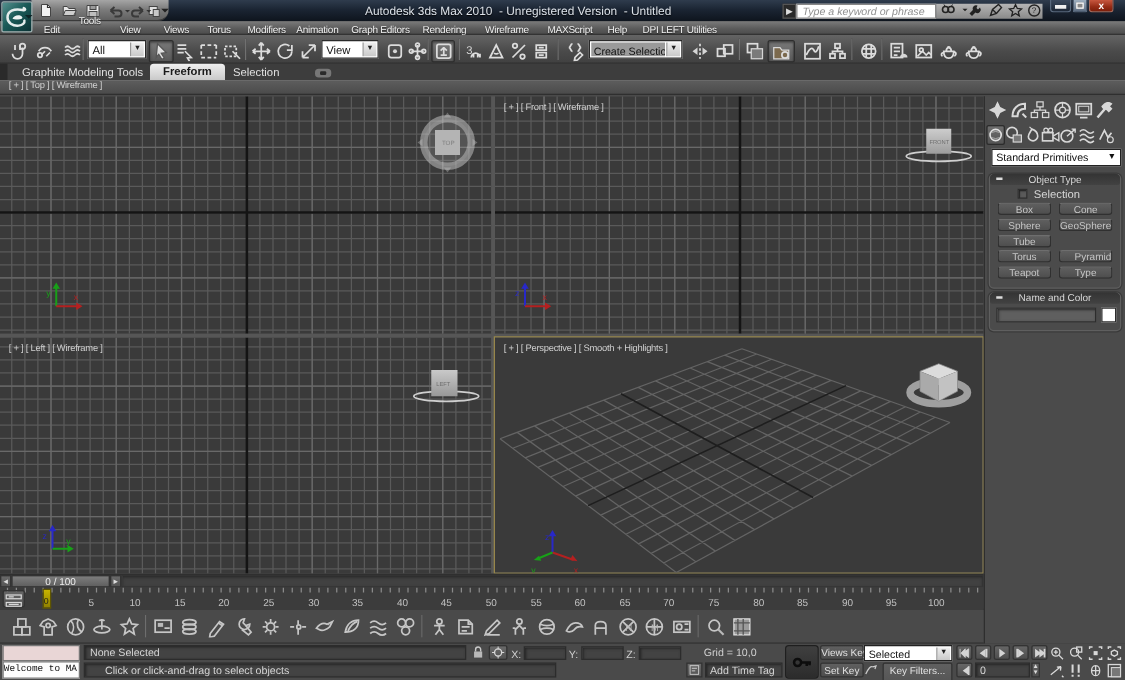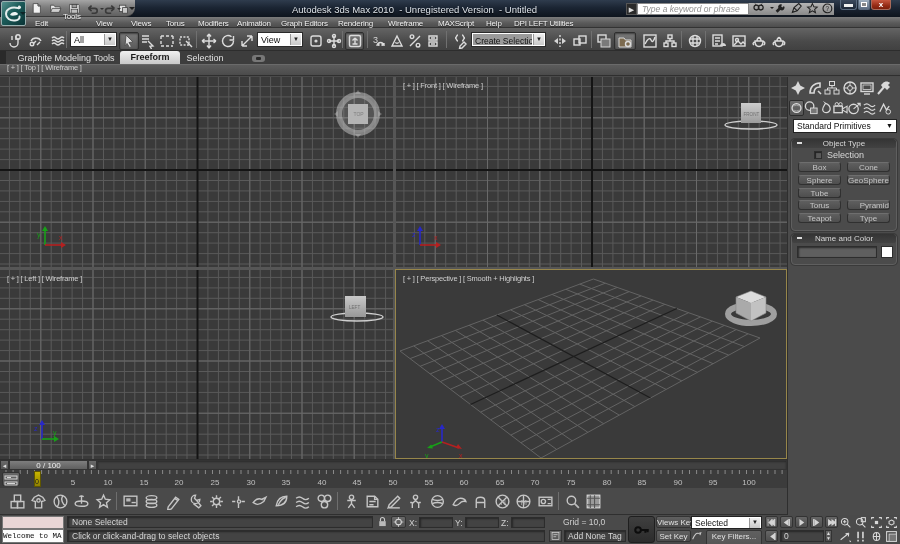--- a/index.html
+++ b/index.html
@@ -795,21 +795,21 @@
 <div class="ab" style="left:584.6000000000003px;top:491px;width:18px;height:20px;display:flex;align-items:center;justify-content:center">
     <svg width="17" height="17" viewBox="0 0 16 16">
       <rect x="2" y="2" width="12" height="12" fill="#9a9a9a" stroke="#ddd"></rect>
       <path d="M2 5h12M2 11h12M5 2v12M9 2v12" stroke="#555"></path>
     </svg>
   </div>
 <div class="ab" style="left:0;top:515px;width:900px;height:29px;background:#4a4a4a"></div>
 <div class="ab" style="left:2px;top:516px;width:62px;height:13px;background:#e9d6d6;border:1px solid #777"></div>
 <div class="ab" style="left:2px;top:529px;width:62px;height:14px;background:#fdfdfd;border:1px solid #777;font-family:'Liberation Mono',monospace;font-size:7.5px;color:#111;line-height:13px;white-space:nowrap;overflow:hidden">Welcome to MA</div>
 <div class="ab" style="left:67px;top:516px;width:306px;height:12px;background:#434343;border:1px solid #2c2c2c;box-shadow:inset 1px 1px 2px #262626;color:#d6d6d6;font-size:8.5px;line-height:11px;padding-left:4px">None Selected</div>
-<div class="ab" style="left:67px;top:530px;width:478px;height:12px;background:#434343;border:1px solid #2c2c2c;box-shadow:inset 1px 1px 2px #262626;color:#d6d6d6;font-size:8.5px;line-height:11px;padding-left:4px">Click or click-and-drag to select objects</div>
+<div class="ab" style="left:67px;top:530px;width:378px;height:12px;background:#434343;border:1px solid #2c2c2c;box-shadow:inset 1px 1px 2px #262626;color:#d6d6d6;font-size:8.5px;line-height:11px;padding-left:16px">Click or click-and-drag to select objects</div>
 <div class="ab" style="left:376px;top:516px;width:13px;height:12px;display:flex;align-items:center;justify-content:center">
     <svg width="16" height="16" viewBox="0 0 16 16">
       <rect x="4" y="7" width="8" height="6" fill="#b9b9b9"></rect>
       <path d="M5.5 7V5a2.5 2.5 0 015 0v2" fill="none" stroke="#c9c9c9" stroke-width="1.4"></path>
     </svg>
   </div>
 <div class="ab" style="left:391px;top:516px;width:15px;height:12px;background:linear-gradient(#6a6a6a,#525252);border:1px solid #333;border-radius:2px;display:flex;align-items:center;justify-content:center">
     <svg width="16" height="16" viewBox="0 0 16 16">
       <circle cx="8" cy="8" r="3.5" fill="none" stroke="#d8d8d8" stroke-width="1.3"></circle>
       <path d="M8 2v3M8 11v3M2 8h3M11 8h3" stroke="#d8d8d8"></path>
@@ -821,21 +821,21 @@
 <div class="ab" style="left:465px;top:517px;width:34px;height:11px;background:#434343;border:1px solid #2c2c2c;box-shadow:inset 1px 1px 2px #262626;color:#d6d6d6;font-size:8.5px;"></div>
 <div class="ab" style="left:501px;top:518px;font-size:8.5px;color:#d0d0d0">Z:</div>
 <div class="ab" style="left:511px;top:517px;width:34px;height:11px;background:#434343;border:1px solid #2c2c2c;box-shadow:inset 1px 1px 2px #262626;color:#d6d6d6;font-size:8.5px;"></div>
 <div class="ab" style="left:549px;top:530px;width:13px;height:12px;background:linear-gradient(#6a6a6a,#525252);border:1px solid #333;display:flex;align-items:center;justify-content:center">
     <svg width="16" height="16" viewBox="0 0 16 16">
       <rect x="3" y="3" width="10" height="10" fill="none" stroke="#d8d8d8"></rect>
       <path d="M5 6h6M5 9h4" stroke="#d8d8d8"></path>
     </svg>
   </div>
 <div class="ab" style="left:563px;top:517px;font-size:8.5px;color:#d0d0d0">Grid = 10,0</div>
-<div class="ab" style="left:564px;top:530px;width:62px;height:12px;background:#434343;border:1px solid #2c2c2c;box-shadow:inset 1px 1px 2px #262626;color:#d6d6d6;font-size:8.5px;line-height:11px;padding-left:3px">Add None Tag</div>
+<div class="ab" style="left:564px;top:530px;width:62px;height:12px;background:#434343;border:1px solid #2c2c2c;box-shadow:inset 1px 1px 2px #262626;color:#d6d6d6;font-size:8.5px;line-height:11px;padding-left:3px">Add Time Tag</div>
 <div class="ab" style="left:628px;top:516px;width:27px;height:27px;background:linear-gradient(#3f3f3f,#2c2c2c);border:1px solid #1f1f1f;border-radius:3px;display:flex;align-items:center;justify-content:center">
     <svg width="18" height="18" viewBox="0 0 16 16">
       <circle cx="4.5" cy="8" r="2.5" fill="none" stroke="#0d0d0d" stroke-width="1.8"></circle>
       <path d="M7 8h7M11 8v2.5M13 8v2" stroke="#0d0d0d" stroke-width="1.8"></path>
     </svg>
   </div>
 <div class="ab" style="left:656px;top:516px;width:35px;height:12px;background:linear-gradient(#606060,#4d4d4d);border:1px solid #333;border-radius:2px;color:#e0e0e0;font-size:8px;text-align:center;white-space:nowrap;line-height:11px">Views Key</div>
 <div class="ab" style="left:656px;top:530px;width:35px;height:12px;background:linear-gradient(#606060,#4d4d4d);border:1px solid #333;border-radius:2px;color:#e0e0e0;font-size:8px;text-align:center;white-space:nowrap;line-height:11px">Set Key</div>
 <div class="ab" style="left:691px;top:516px;width:71px;height:13px;background:#fff;border:1px solid #222;font-size:8.5px;color:#111;line-height:12px;padding-left:3px">Selected<span style="position:absolute;right:1px;top:1px;width:11px;height:10px;background:linear-gradient(#efefef,#c9c9c9);border-left:1px solid #999;text-align:center;line-height:9px;font-size:6px;color:#222">▼</span></div>
 <div class="ab" style="left:691px;top:530px;width:13px;height:12px;display:flex;align-items:center;justify-content:center">

